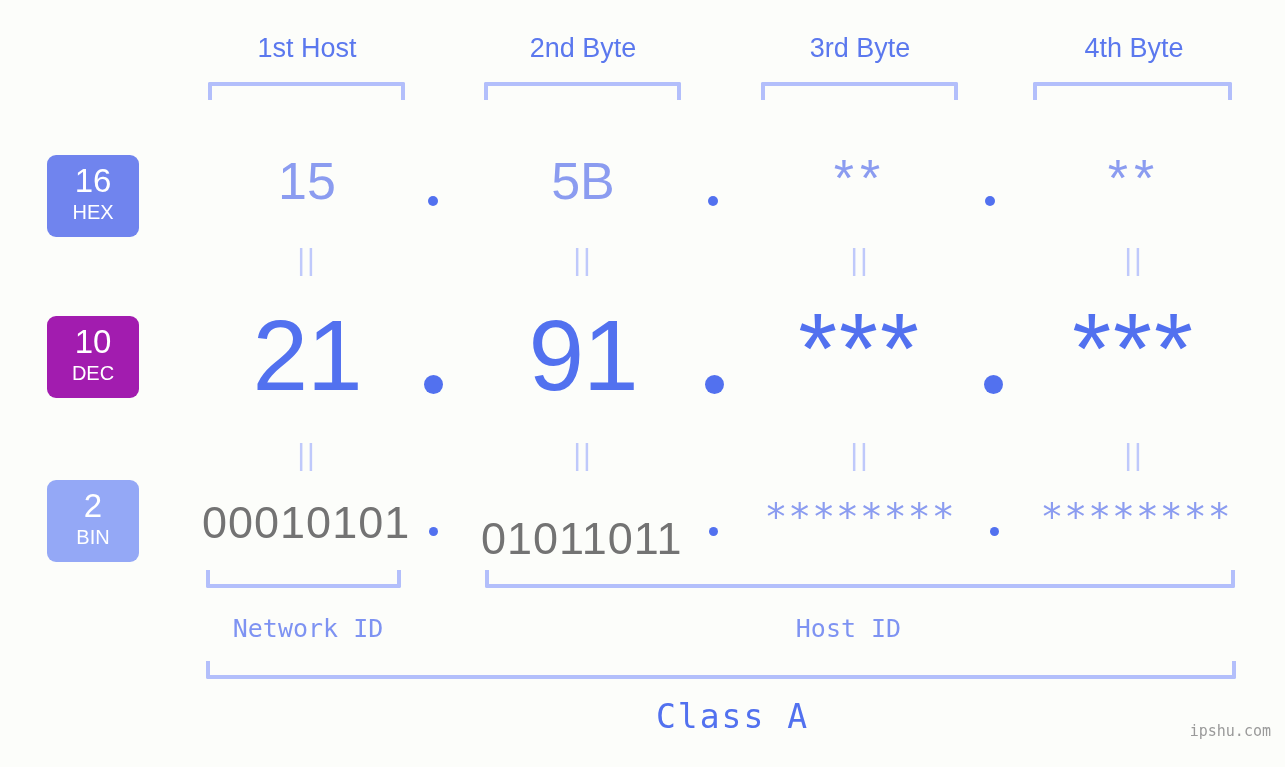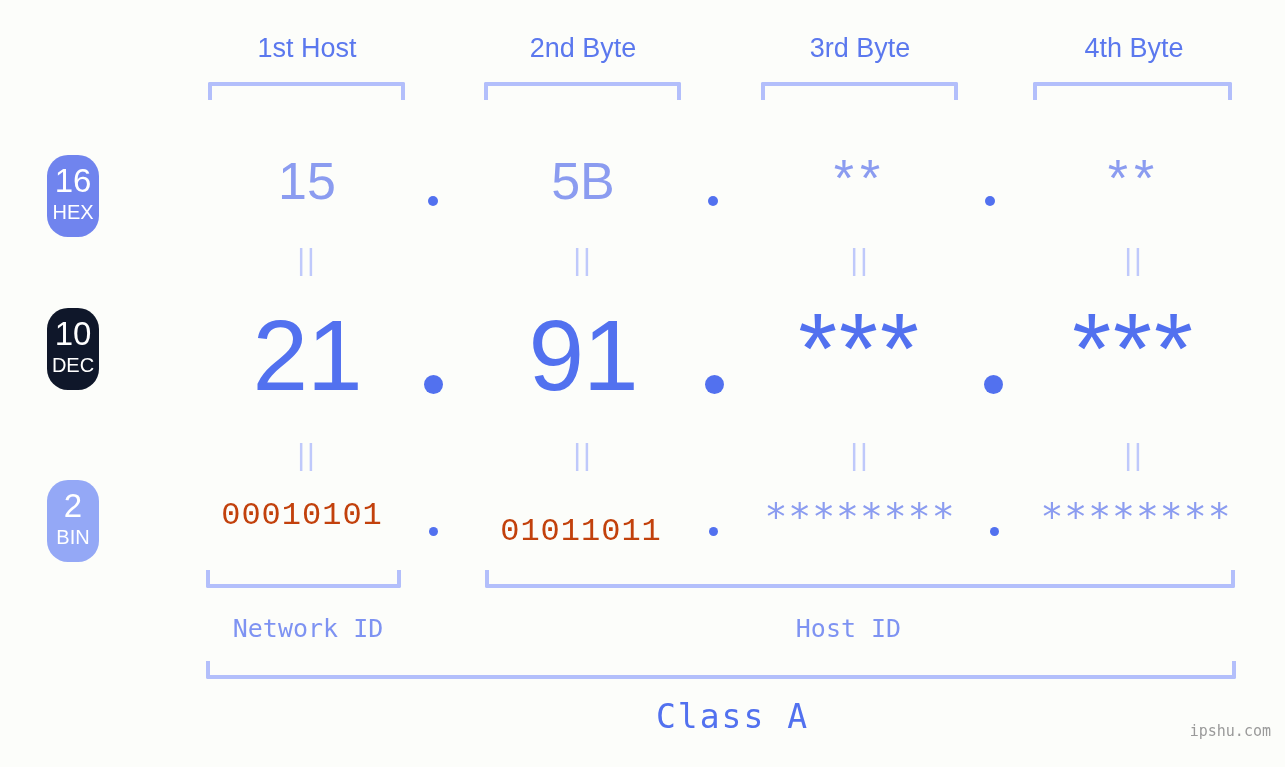--- a/index.html
+++ b/index.html
@@ -39,33 +39,33 @@
     border-top:none;
     height:18px;
     box-sizing:border-box;
     border-radius:0 0 2px 2px;
   }
 
   
   .badge{
     position:absolute;
     left:47px;
-    width:52px;
-    border-radius:21px;
+    width:92px;
+    border-radius:9px;
     color:#ffffff;
     text-align:center;
     box-sizing:border-box;
     font-family:"Liberation Sans", sans-serif;
     line-height:1;
   }
   .badge .num{display:block;font-size:33px;font-weight:400;padding-top:9px;letter-spacing:0px;}
   .badge .abbr{display:block;font-size:20px;font-weight:400;padding-top:5px;padding-bottom:10px;letter-spacing:0px;}
 
   #badge-hex{top:155px;height:82px;background:#7084ee;}
-  #badge-dec{top:308px;height:82px;background:#0f172a;}
+  #badge-dec{top:316px;height:82px;background:#a21caf;}
   #badge-bin{top:480px;height:82px;background:#94a8f6;}
 
   .cell{
     position:absolute;
     text-align:center;
     white-space:pre;
     line-height:1;
   }
 
   
@@ -92,23 +92,23 @@
   }
   .dec-star{
     font-size:100px;
     color:#5271ef;
     font-family:"Liberation Sans", sans-serif;
     letter-spacing:2px;
   }
 
   
   .bin-val{
-    font-size:32px;
-    color:#c2410c;
-    font-family:Liberation Mono, monospace;
+    font-size:45px;
+    color:#737373;
+    font-family:Liberation Sans, sans-serif;
     letter-spacing:1px;
   }
   .bin-star{
     font-size:38px;
     color:#8b9cf0;
     font-family:"DejaVu Sans Mono", monospace;
     letter-spacing:1px;
   }
 
   

